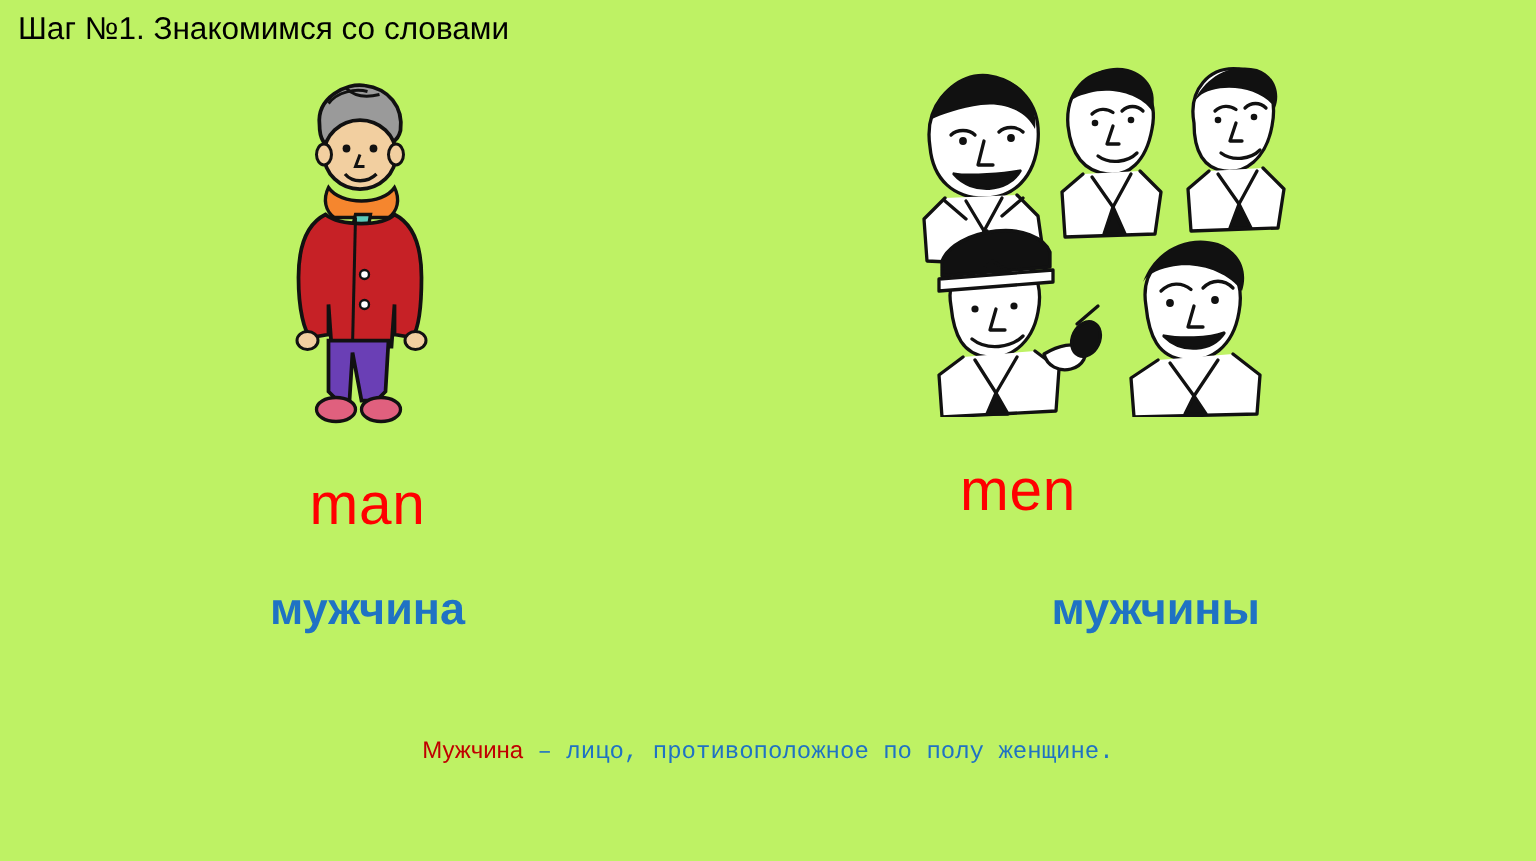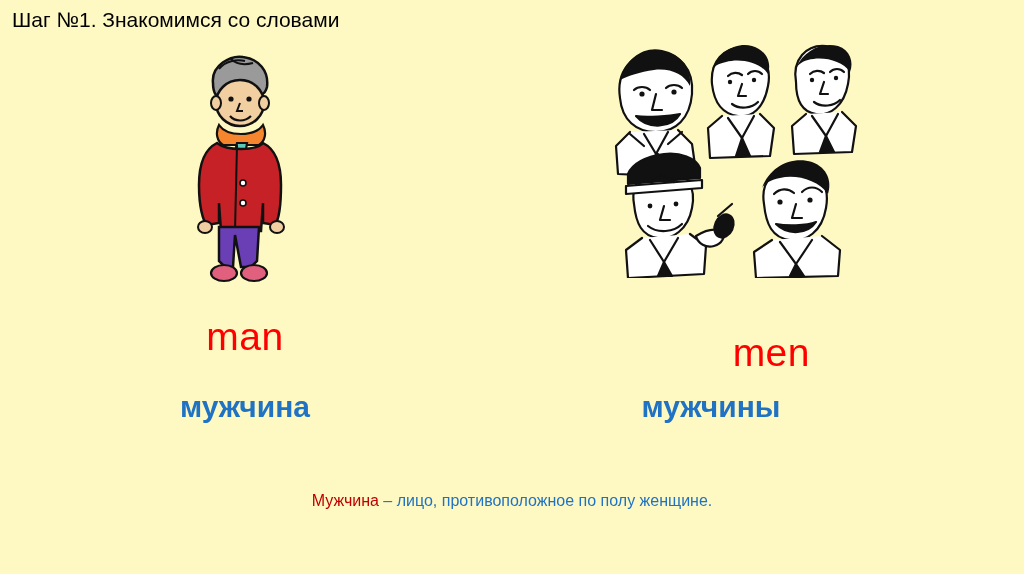--- a/index.html
+++ b/index.html
@@ -11,21 +11,21 @@
     width: 1024px;
     height: 574px;
     position: relative;
     overflow: hidden;
     font-family: "Liberation Sans", sans-serif;
   }
 
   .slide {
     position: absolute;
     inset: 0;
-    background: #fef9c3;
+    background: #bef264;
   }
 
   .step-title {
     position: absolute;
     left: 12px;
     top: 8px;
     font-size: 21px;
     color: #000000;
     font-family: "Liberation Sans", sans-serif;
     white-space: nowrap;
@@ -60,36 +60,36 @@
   .word-ru {
     position: absolute;
     color: #1f72c4;
     font-size: 30px;
     font-weight: bold;
     font-family: "Liberation Sans", sans-serif;
   }
 
   #word-en-left  { left: 175px; top: 315px; width: 140px; text-align: center; }
   #word-ru-left  { left: 140px; top: 390px; width: 210px; text-align: center; }
-  #word-en-right { left: 640px; top: 331px; width: 170px; text-align: right; }
-  #word-ru-right { left: 596px; top: 390px; width: 230px; text-align: center; }
+  #word-en-right { left: 640px; top: 306px; width: 170px; text-align: left; }
+  #word-ru-right { left: 610px; top: 390px; width: 230px; text-align: right; }
 
   
   .definition {
     position: absolute;
     left: 0;
     right: 0;
     top: 492px;
     text-align: center;
     font-size: 16px;
     font-family: "Liberation Sans", sans-serif;
     color: #1f72c4;
   }
   .definition .term { color: #c00000; }
-  .definition .rest { color: #1f72c4; }
+  .definition .rest { color: #1f72c4; font-family: Liberation Mono, monospace; }
 </style>
 </head>
 <body>
 
 <div class="slide">
 
   <div class="step-title">Шаг №1. Знакомимся со словами</div>
 
   <div class="art-man">
     <svg viewBox="0 0 130 240" width="130" height="240" xmlns="http://www.w3.org/2000/svg">

